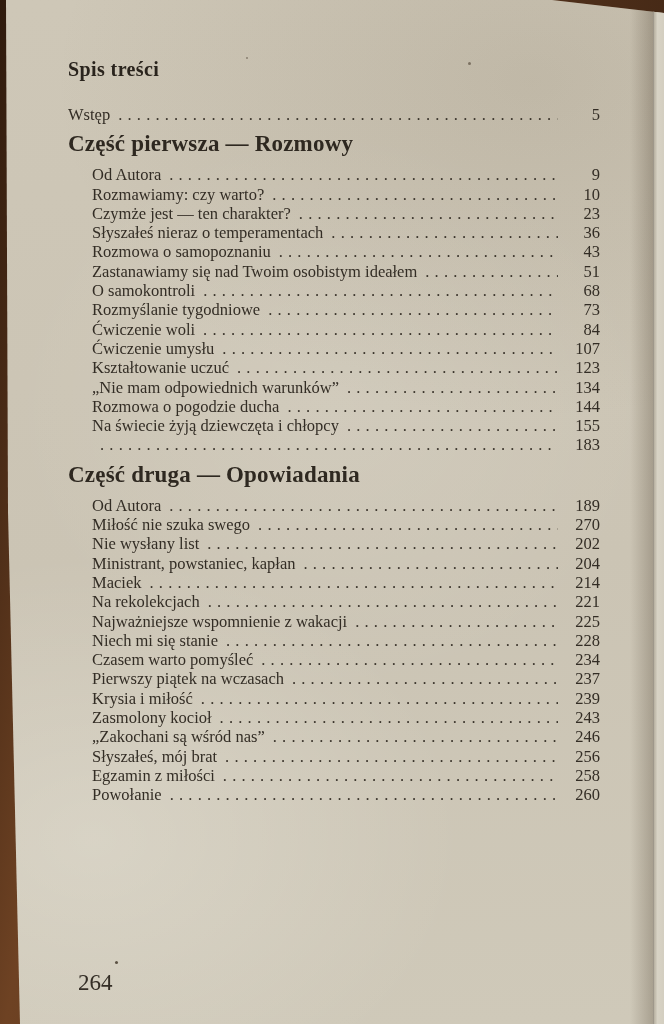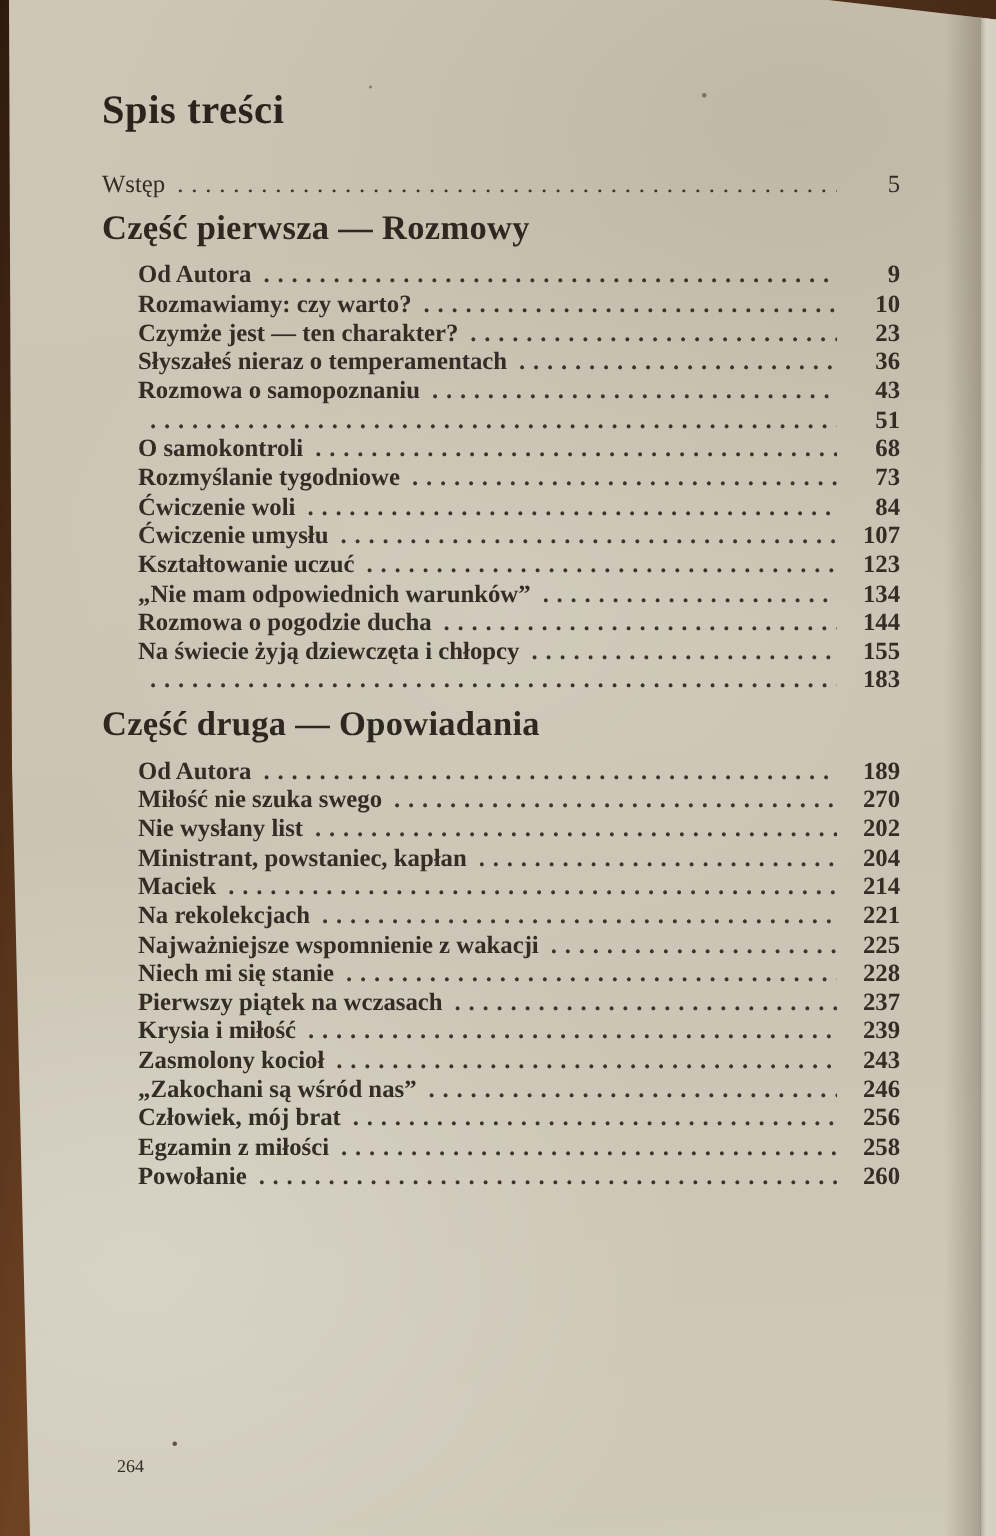--- a/index.html
+++ b/index.html
@@ -24,45 +24,45 @@
   .right-edge{
     position:absolute;top:0;bottom:0;right:0;width:10px;
     background:linear-gradient(90deg,#b7b0a0 0%,#d8d3c5 35%,#d3cec0 100%);
     border-left:1px solid rgba(60,50,40,0.35);
   }
   .content{
     position:absolute;left:68px;top:58px;width:532px;
     color:#332d25;
   }
   h1.title{
-    margin:0 0 24px 0;font-size:27px;font-weight:bold;color:#2a241d;
+    margin:0 0 24px 0;font-size:20px;font-weight:bold;color:#2a241d;
     letter-spacing:0.4px;
   }
   h2.part{
     margin:7px 0 8px 0;font-size:23px;font-weight:bold;color:#2e2820;
     letter-spacing:0.2px;
   }
-  .entries{padding-left:24px;font-weight:bold;}
+  .entries{padding-left:24px;}
   .row{
     display:flex;align-items:center;height:19.3px;
     font-size:16.5px;line-height:19.3px;white-space:nowrap;
   }
   .row .t{flex:0 0 auto;}
   .row .dots{
     flex:1 1 auto;overflow:hidden;margin:0 6px 0 8px;height:19.3px;
     color:#3a342b;
   }
   .row .dots::after{
     content:"....................................................................";
     letter-spacing:5.2px;font-size:16.5px;
   }
   .row .num{flex:0 0 36px;text-align:right;}
   .sec2{margin-top:22px;}
   .footer-num{
-    position:absolute;left:78px;top:970px;font-size:12px;color:#332d25;
+    position:absolute;left:78px;top:970px;font-size:23px;color:#332d25;
     font-family:"Liberation Serif", serif;
   }
   .speck{position:absolute;border-radius:50%;background:#5c5243;}
   .speck.s1{left:115px;top:961px;width:3px;height:3px;}
   .speck.s2{left:468px;top:62px;width:3px;height:3px;opacity:.7;}
   .speck.s3{left:246px;top:57px;width:2px;height:2px;opacity:.6;}
 </style>
 </head>
 <body>
 
@@ -102,20 +102,21 @@
             <span class="t">Słyszałeś nieraz o temperamentach</span>
             <span class="dots"></span>
             <span class="num">36</span>
           </div>
           <div class="row">
             <span class="t">Rozmowa o samopoznaniu</span>
             <span class="dots"></span>
             <span class="num">43</span>
           </div>
           <div class="row">
+            <span class="t">Zastanawiamy się nad Twoim osobistym ideałem</span>
             <span class="dots"></span>
             <span class="num">51</span>
           </div>
           <div class="row">
             <span class="t">O samokontroli</span>
             <span class="dots"></span>
             <span class="num">68</span>
           </div>
           <div class="row">
             <span class="t">Rozmyślanie tygodniowe</span>
@@ -193,41 +194,46 @@
             <span class="t">Najważniejsze wspomnienie z wakacji</span>
             <span class="dots"></span>
             <span class="num">225</span>
           </div>
           <div class="row">
             <span class="t">Niech mi się stanie</span>
             <span class="dots"></span>
             <span class="num">228</span>
           </div>
           <div class="row">
+            <span class="t">Czasem warto pomyśleć</span>
+            <span class="dots"></span>
+            <span class="num">234</span>
+          </div>
+          <div class="row">
             <span class="t">Pierwszy piątek na wczasach</span>
             <span class="dots"></span>
             <span class="num">237</span>
           </div>
           <div class="row">
             <span class="t">Krysia i miłość</span>
             <span class="dots"></span>
             <span class="num">239</span>
           </div>
           <div class="row">
             <span class="t">Zasmolony kocioł</span>
             <span class="dots"></span>
             <span class="num">243</span>
           </div>
           <div class="row">
             <span class="t">„Zakochani są wśród nas”</span>
             <span class="dots"></span>
             <span class="num">246</span>
           </div>
           <div class="row">
-            <span class="t">Człowiek, mój brat</span>
+            <span class="t">Słyszałeś, mój brat</span>
             <span class="dots"></span>
             <span class="num">256</span>
           </div>
           <div class="row">
             <span class="t">Egzamin z miłości</span>
             <span class="dots"></span>
             <span class="num">258</span>
           </div>
           <div class="row">
             <span class="t">Powołanie</span>

